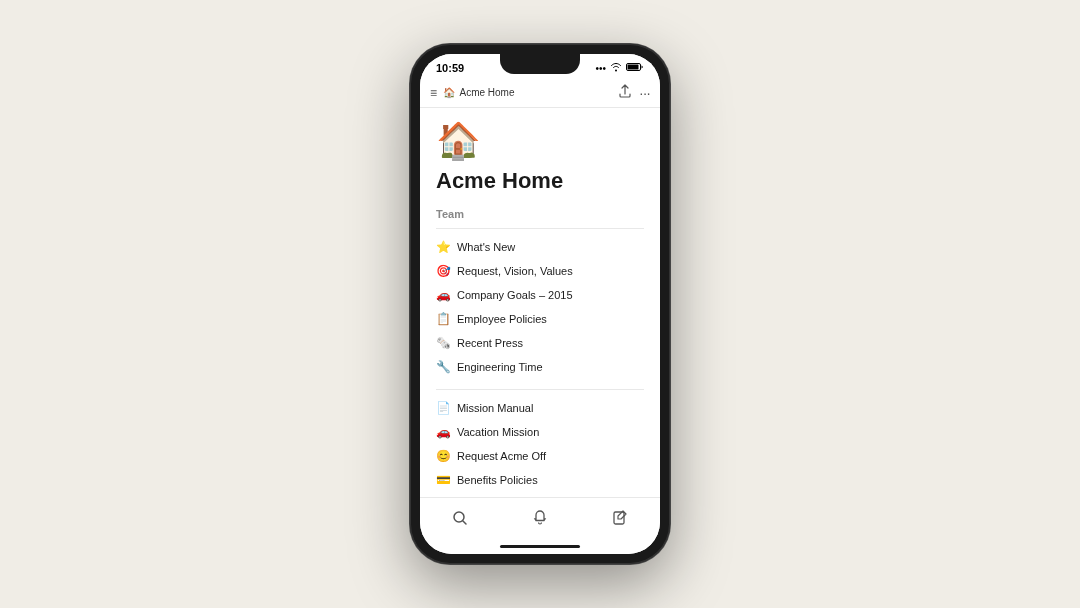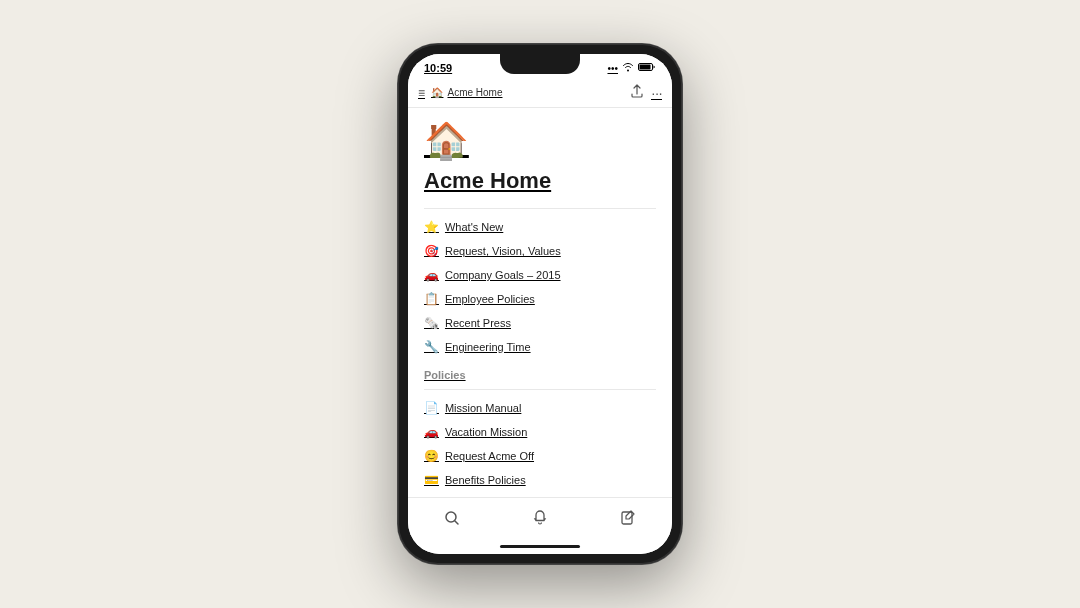--- a/index.html
+++ b/index.html
@@ -8,31 +8,30 @@
       background-color: #f0ede6;
       display: flex;
       align-items: center;
       justify-content: center;
       width: 1080px;
       height: 608px;
       font-family: -apple-system, BlinkMacSystemFont, 'Helvetica Neue', sans-serif;
     }
 
     .phone-outer {
-      width: 284px;
+      width: 260px;
       height: 520px;
       background: #1a1a1a;
       border-radius: 40px;
       padding: 10px;
       box-shadow:
         0 0 0 1px #444,
         0 20px 60px rgba(0,0,0,0.4),
         inset 0 0 0 1px #333;
       position: relative;
-      text-decoration: underline;
     }
 
     .phone-inner {
       width: 100%;
       height: 100%;
       background: #ffffff;
       border-radius: 32px;
       overflow: hidden;
       display: flex;
       flex-direction: column;
@@ -249,20 +248,21 @@
           </svg>
         </span>
         <span style="font-size:14px;color:#555;letter-spacing:-1px;">···</span>
       </div>
     </div>
 
     <div class="content">
       <span class="page-emoji">🏠</span>
       <h1 class="page-title">Acme Home</h1>
 
+      <div class="section-header">Team</div>
       <div class="section-divider"></div>
 
       <div>
         <div class="menu-item">
           <span class="menu-item-emoji">⭐</span>
           <span class="menu-item-label">What's New</span>
         </div>
         <div class="menu-item">
           <span class="menu-item-emoji">🎯</span>
           <span class="menu-item-label">Request, Vision, Values</span>
@@ -280,21 +280,20 @@
           <span class="menu-item-label">Recent Press</span>
         </div>
         <div class="menu-item">
           <span class="menu-item-emoji">🔧</span>
           <span class="menu-item-label">Engineering Time</span>
         </div>
       </div>
 
       <div class="section-gap"></div>
 
-      <div class="section-header">Policies</div>
       <div class="section-divider"></div>
 
       <div>
         <div class="menu-item">
           <span class="menu-item-emoji">📄</span>
           <span class="menu-item-label">Mission Manual</span>
         </div>
         <div class="menu-item">
           <span class="menu-item-emoji">🚗</span>
           <span class="menu-item-label">Vacation Mission</span>

